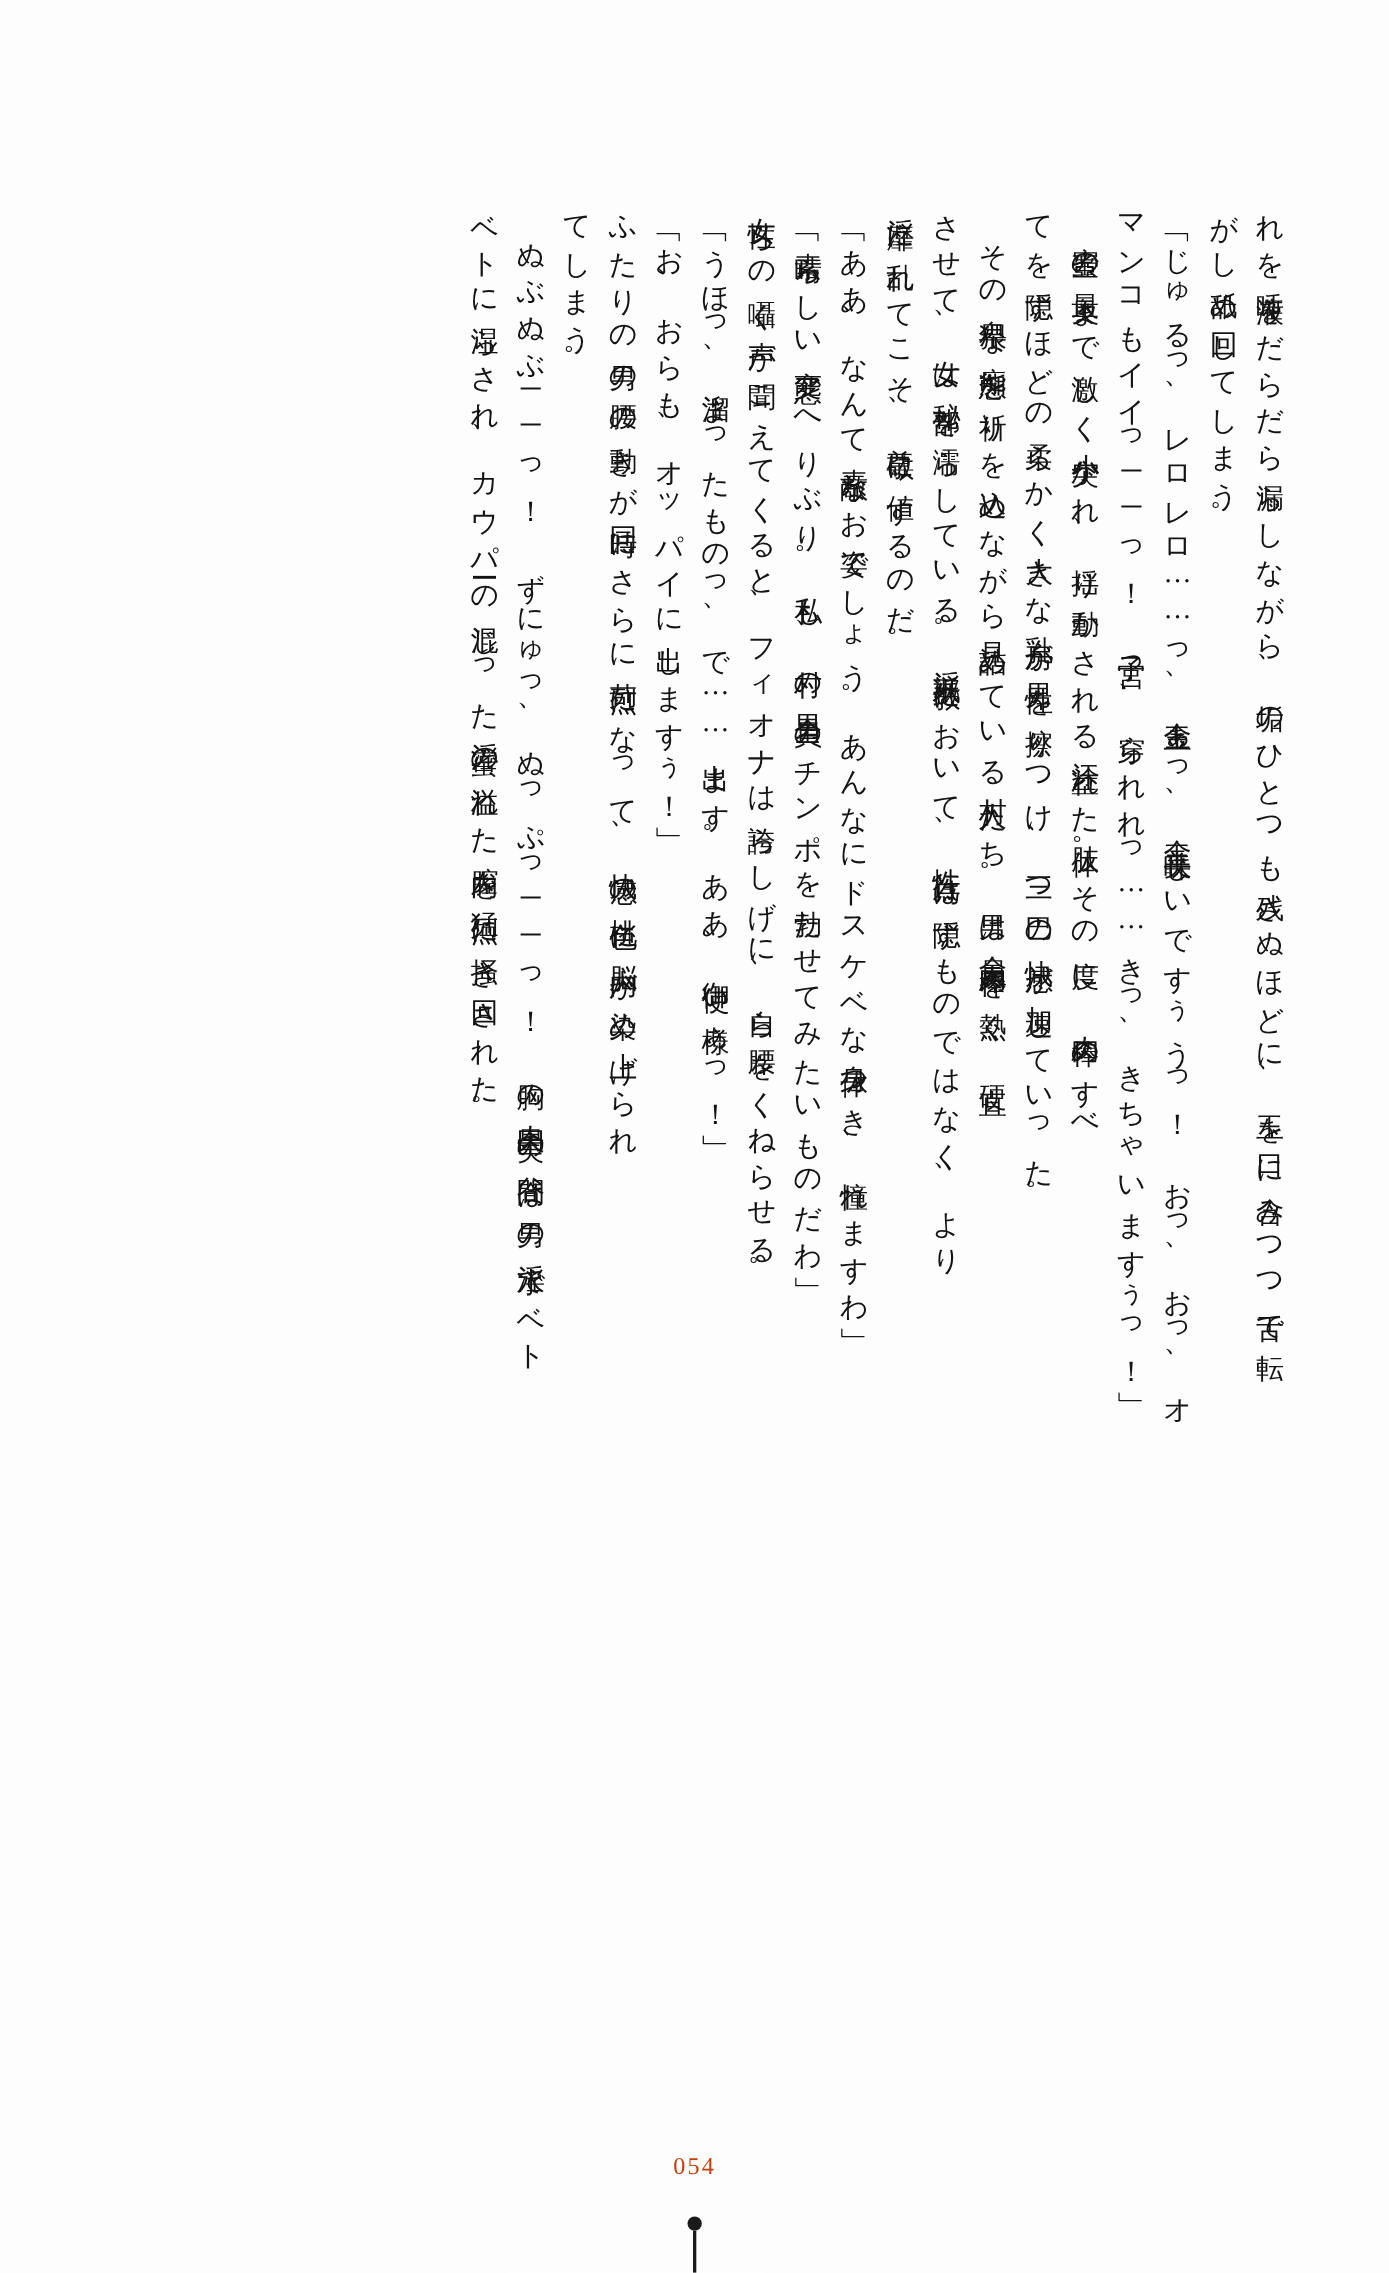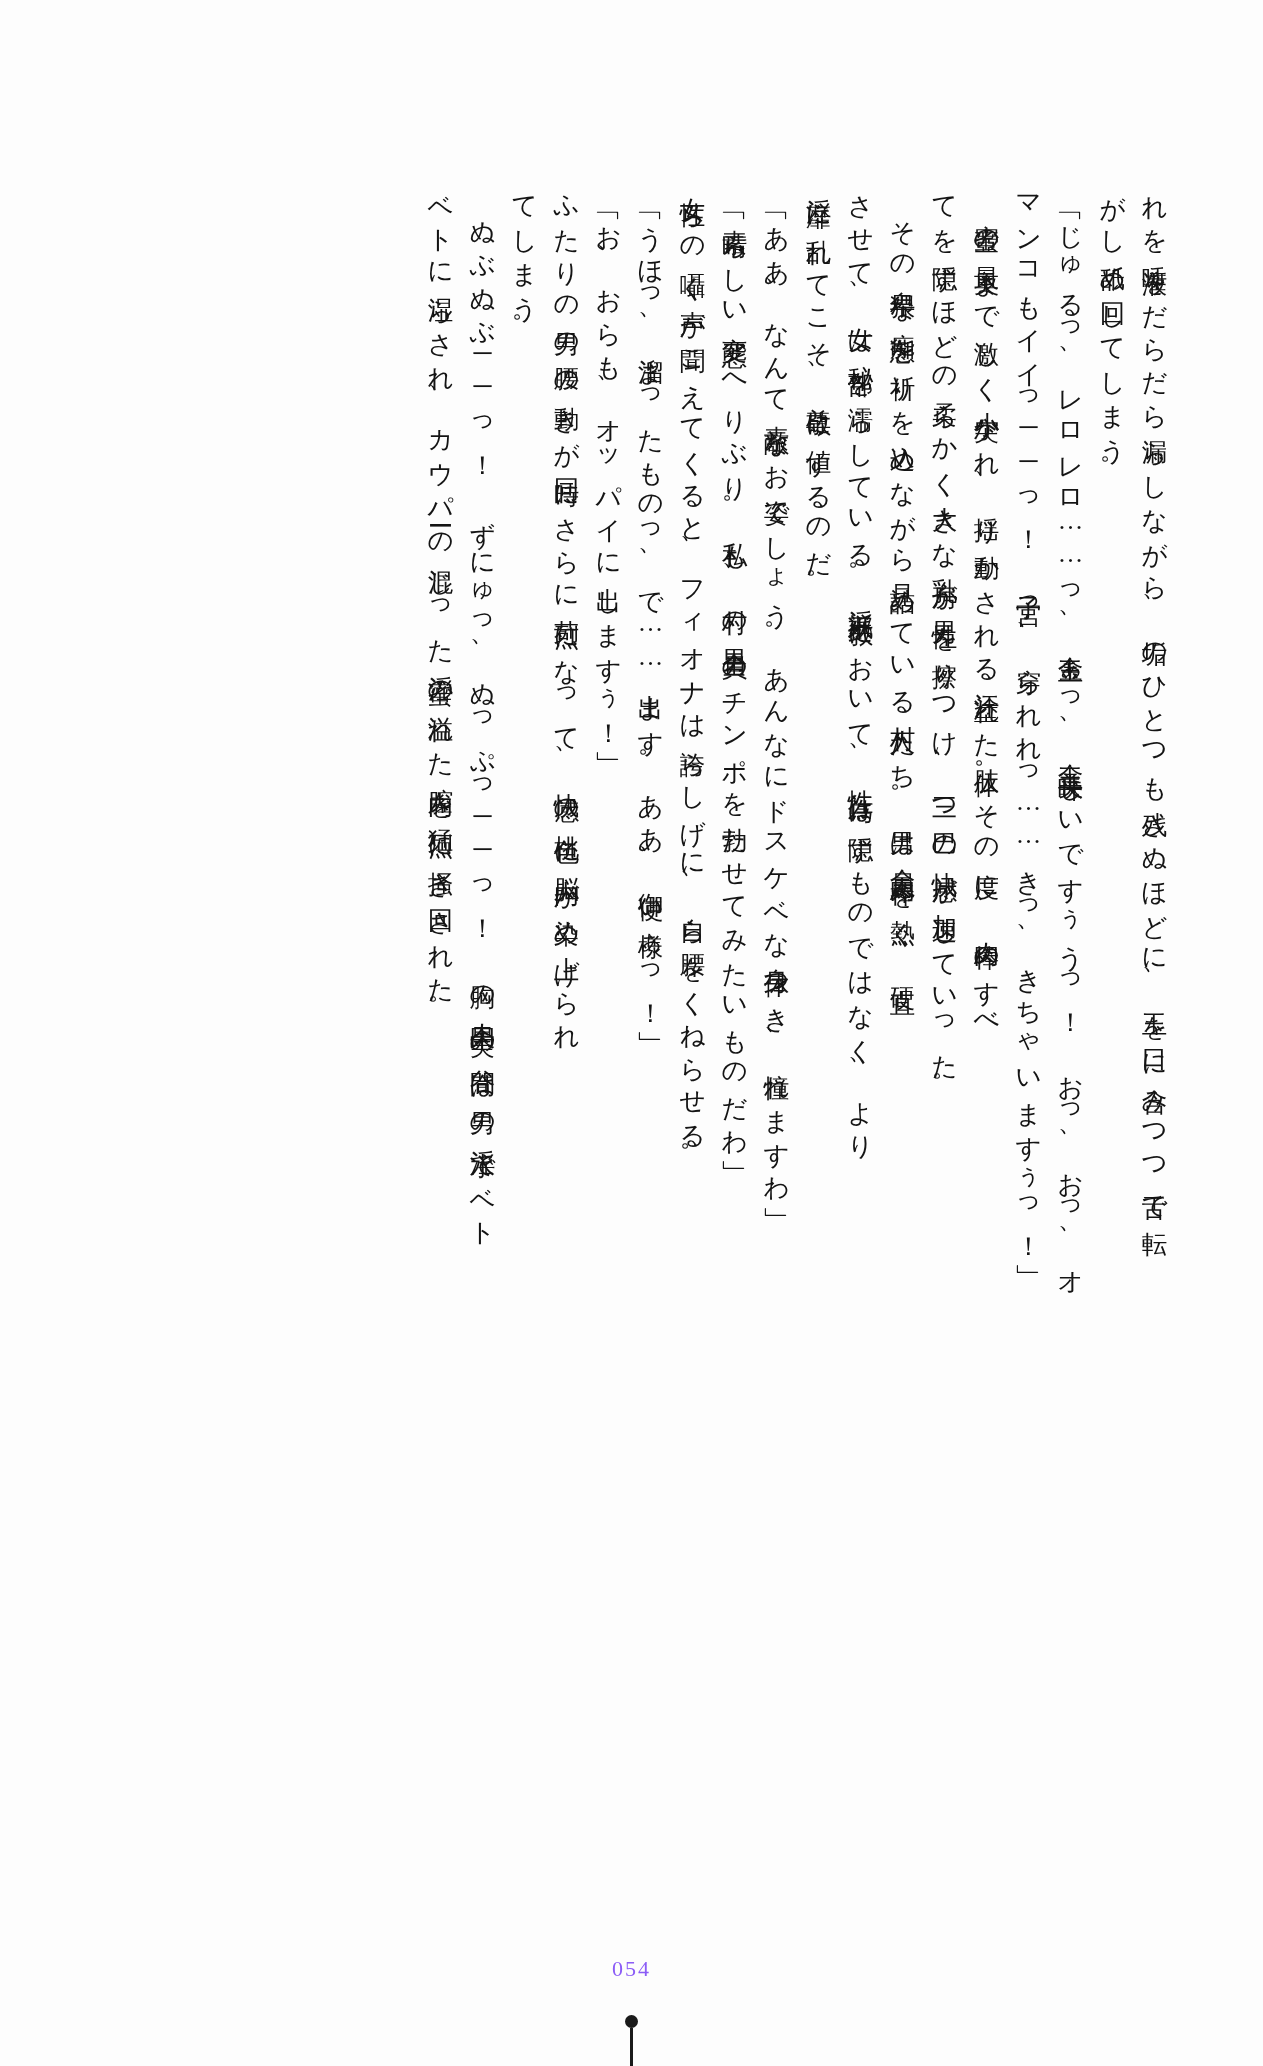--- a/index.html
+++ b/index.html
@@ -60,21 +60,21 @@
 
   .page-number {
     position: absolute;
     bottom: 84px;
     left: 0;
     right: 0;
     text-align: center;
     font-family: "Liberation Serif", "DejaVu Serif", serif;
     font-size: 22px;
     letter-spacing: 2px;
-    color: #8b5cf6;
+    color: #c2410c;
   }
 
   .footer-mark {
     position: absolute;
     bottom: 0px;
     left: 50%;
     transform: translateX(-50%);
     width: 14px;
     text-align: center;
   }

